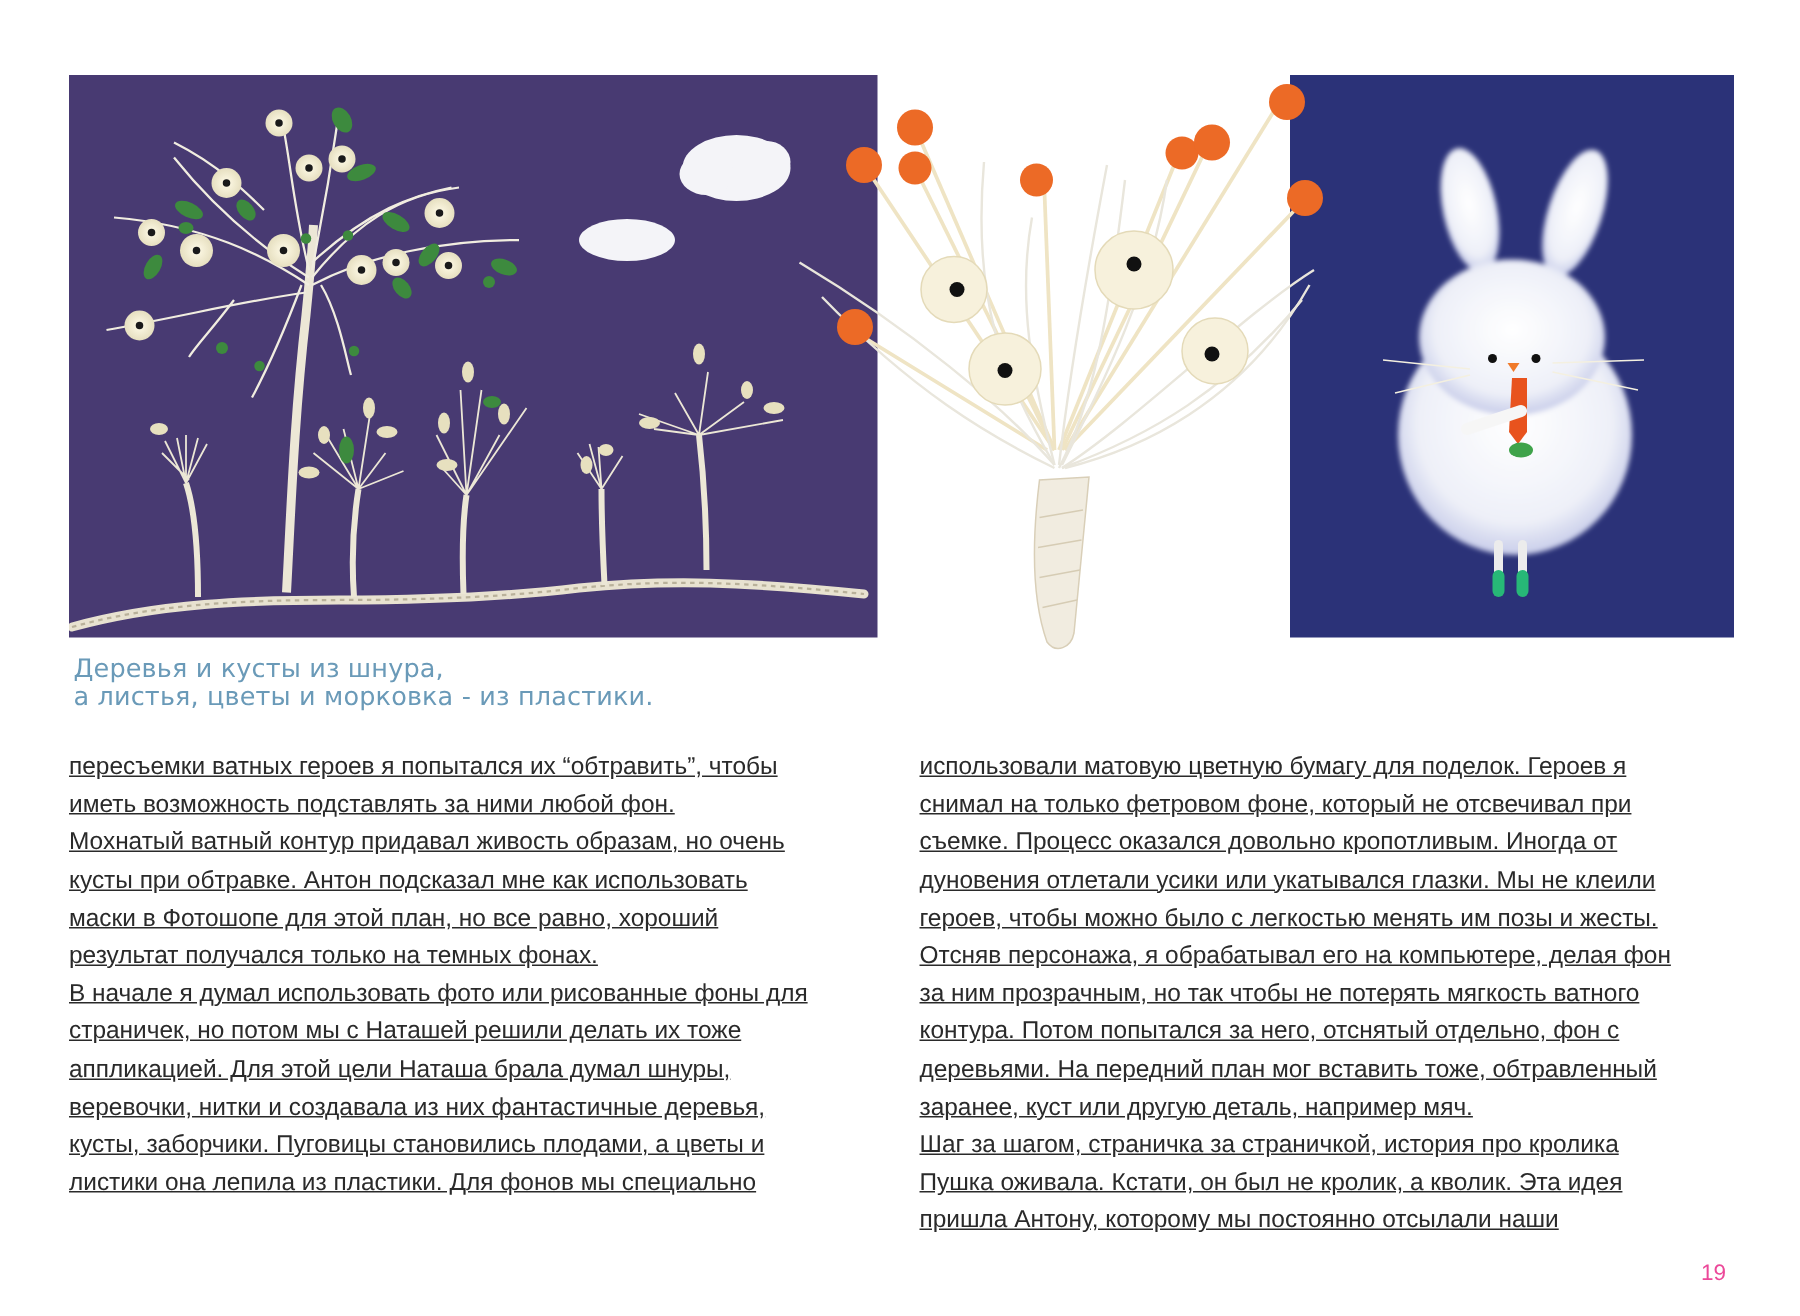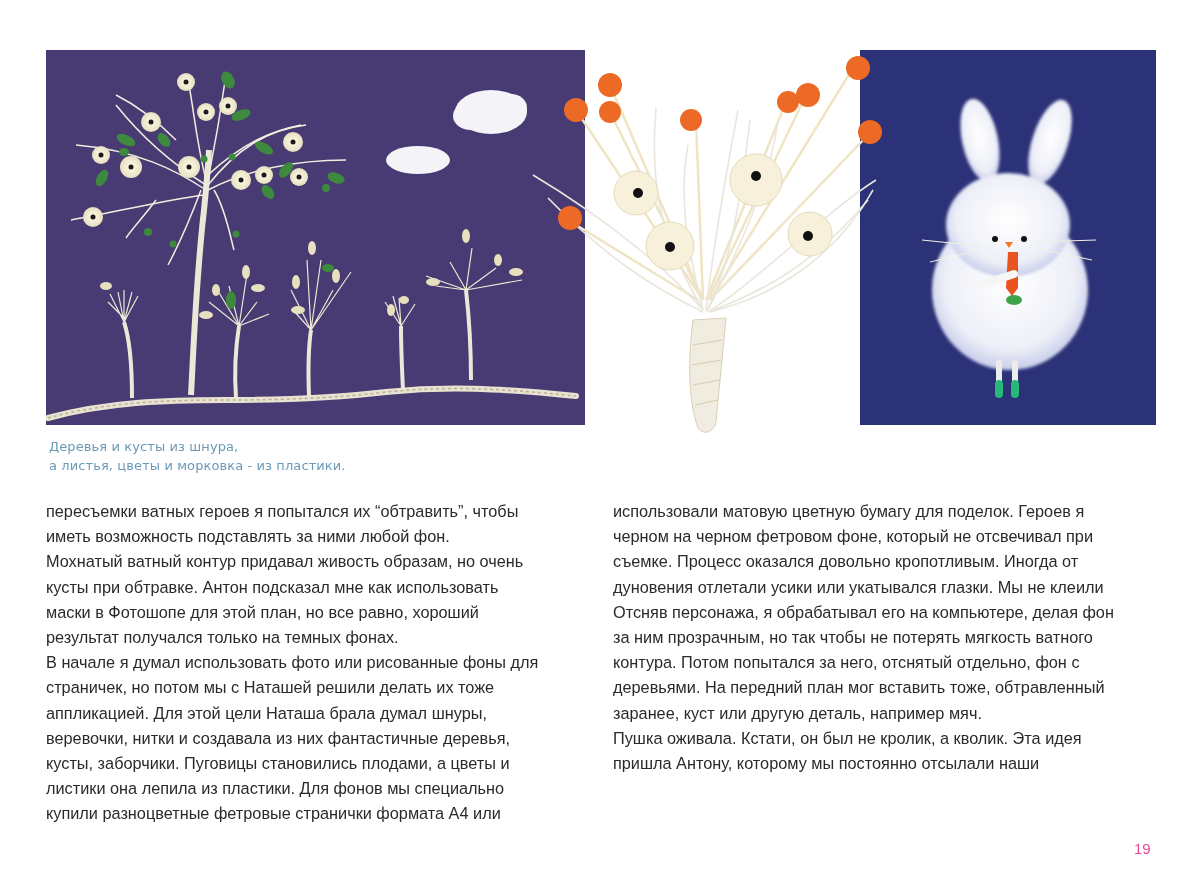--- a/index.html
+++ b/index.html
@@ -2,24 +2,24 @@
 <html><head>
 <meta charset="utf-8">
 <style>
   html, body { margin: 0; padding: 0; background: #ffffff; }
   body { width: 1200px; height: 877px; position: relative; overflow: hidden; font-family: "Liberation Sans", sans-serif; }
   .photo { position: absolute; overflow: hidden; }
   .photo svg { display: block; width: 100%; height: 100%; }
   #photo-trees { left: 46px; top: 50px; width: 539px; height: 375px; background: #483a72; }
   #photo-bunny { left: 860px; top: 50px; width: 296px; height: 375px; background: #2b3278; }
   #photo-bouquet { left: 528px; top: 50px; width: 360px; height: 385px; }
-  .caption { position: absolute; left: 49px; top: 437px; font-family: "DejaVu Sans", sans-serif; font-size: 13px; line-height: 19px; color: #6a9ab8; letter-spacing: 0.1px; }
+  .caption { position: absolute; left: 49px; top: 437px; font-family: "DejaVu Sans", sans-serif; font-size: 17px; line-height: 19px; color: #6a9ab8; letter-spacing: 0.1px; }
   .caption div { white-space: nowrap; }
   .col { position: absolute; top: 499px; font-family: "Liberation Sans", sans-serif; font-size: 16.3px; line-height: 25.2px; color: #2a2a2a; }
-  .col div { white-space: nowrap; }
+  .col div { white-space: nowrap; text-decoration: underline; }
   #col-left { left: 46px; width: 540px; }
   #col-right { left: 613px; width: 560px; }
   .page-number { position: absolute; left: 1134px; top: 840px; font-family: "Liberation Sans", sans-serif; font-size: 15px; color: #ec4899; }
 </style>
 </head>
 <body>
 
 <div class="photo" id="photo-trees">
   <svg viewBox="0 0 539 375">
     <defs>
@@ -256,30 +256,31 @@
   <div>Мохнатый ватный контур придавал живость образам, но очень</div>
   <div>кусты при обтравке. Антон подсказал мне как использовать</div>
   <div>маски в Фотошопе для этой план, но все равно, хороший</div>
   <div>результат получался только на темных фонах.</div>
   <div>В начале я думал использовать фото или рисованные фоны для</div>
   <div>страничек, но потом мы с Наташей решили делать их тоже</div>
   <div>аппликацией. Для этой цели Наташа брала думал шнуры,</div>
   <div>веревочки, нитки и создавала из них фантастичные деревья,</div>
   <div>кусты, заборчики. Пуговицы становились плодами, а цветы и</div>
   <div>листики она лепила из пластики. Для фонов мы специально</div>
-  <div>купили разноцветные фетровые странички формата А4 или</div>
 </div>
 
 <div class="col" id="col-right">
   <div>использовали матовую цветную бумагу для поделок. Героев я</div>
-  <div>черном на черном фетровом фоне, который не отсвечивал при</div>
+  <div>снимал на только фетровом фоне, который не отсвечивал при</div>
   <div>съемке. Процесс оказался довольно кропотливым. Иногда от</div>
   <div>дуновения отлетали усики или укатывался глазки. Мы не клеили</div>
+  <div>героев, чтобы можно было с легкостью менять им позы и жесты.</div>
   <div>Отсняв персонажа, я обрабатывал его на компьютере, делая фон</div>
   <div>за ним прозрачным, но так чтобы не потерять мягкость ватного</div>
   <div>контура. Потом попытался за него, отснятый отдельно, фон с</div>
   <div>деревьями. На передний план мог вставить тоже, обтравленный</div>
   <div>заранее, куст или другую деталь, например мяч.</div>
+  <div>Шаг за шагом, страничка за страничкой, история про кролика</div>
   <div>Пушка оживала. Кстати, он был не кролик, а кволик. Эта идея</div>
   <div>пришла Антону, которому мы постоянно отсылали наши</div>
 </div>
 
 <div class="page-number">19</div>
 
 </body></html>

